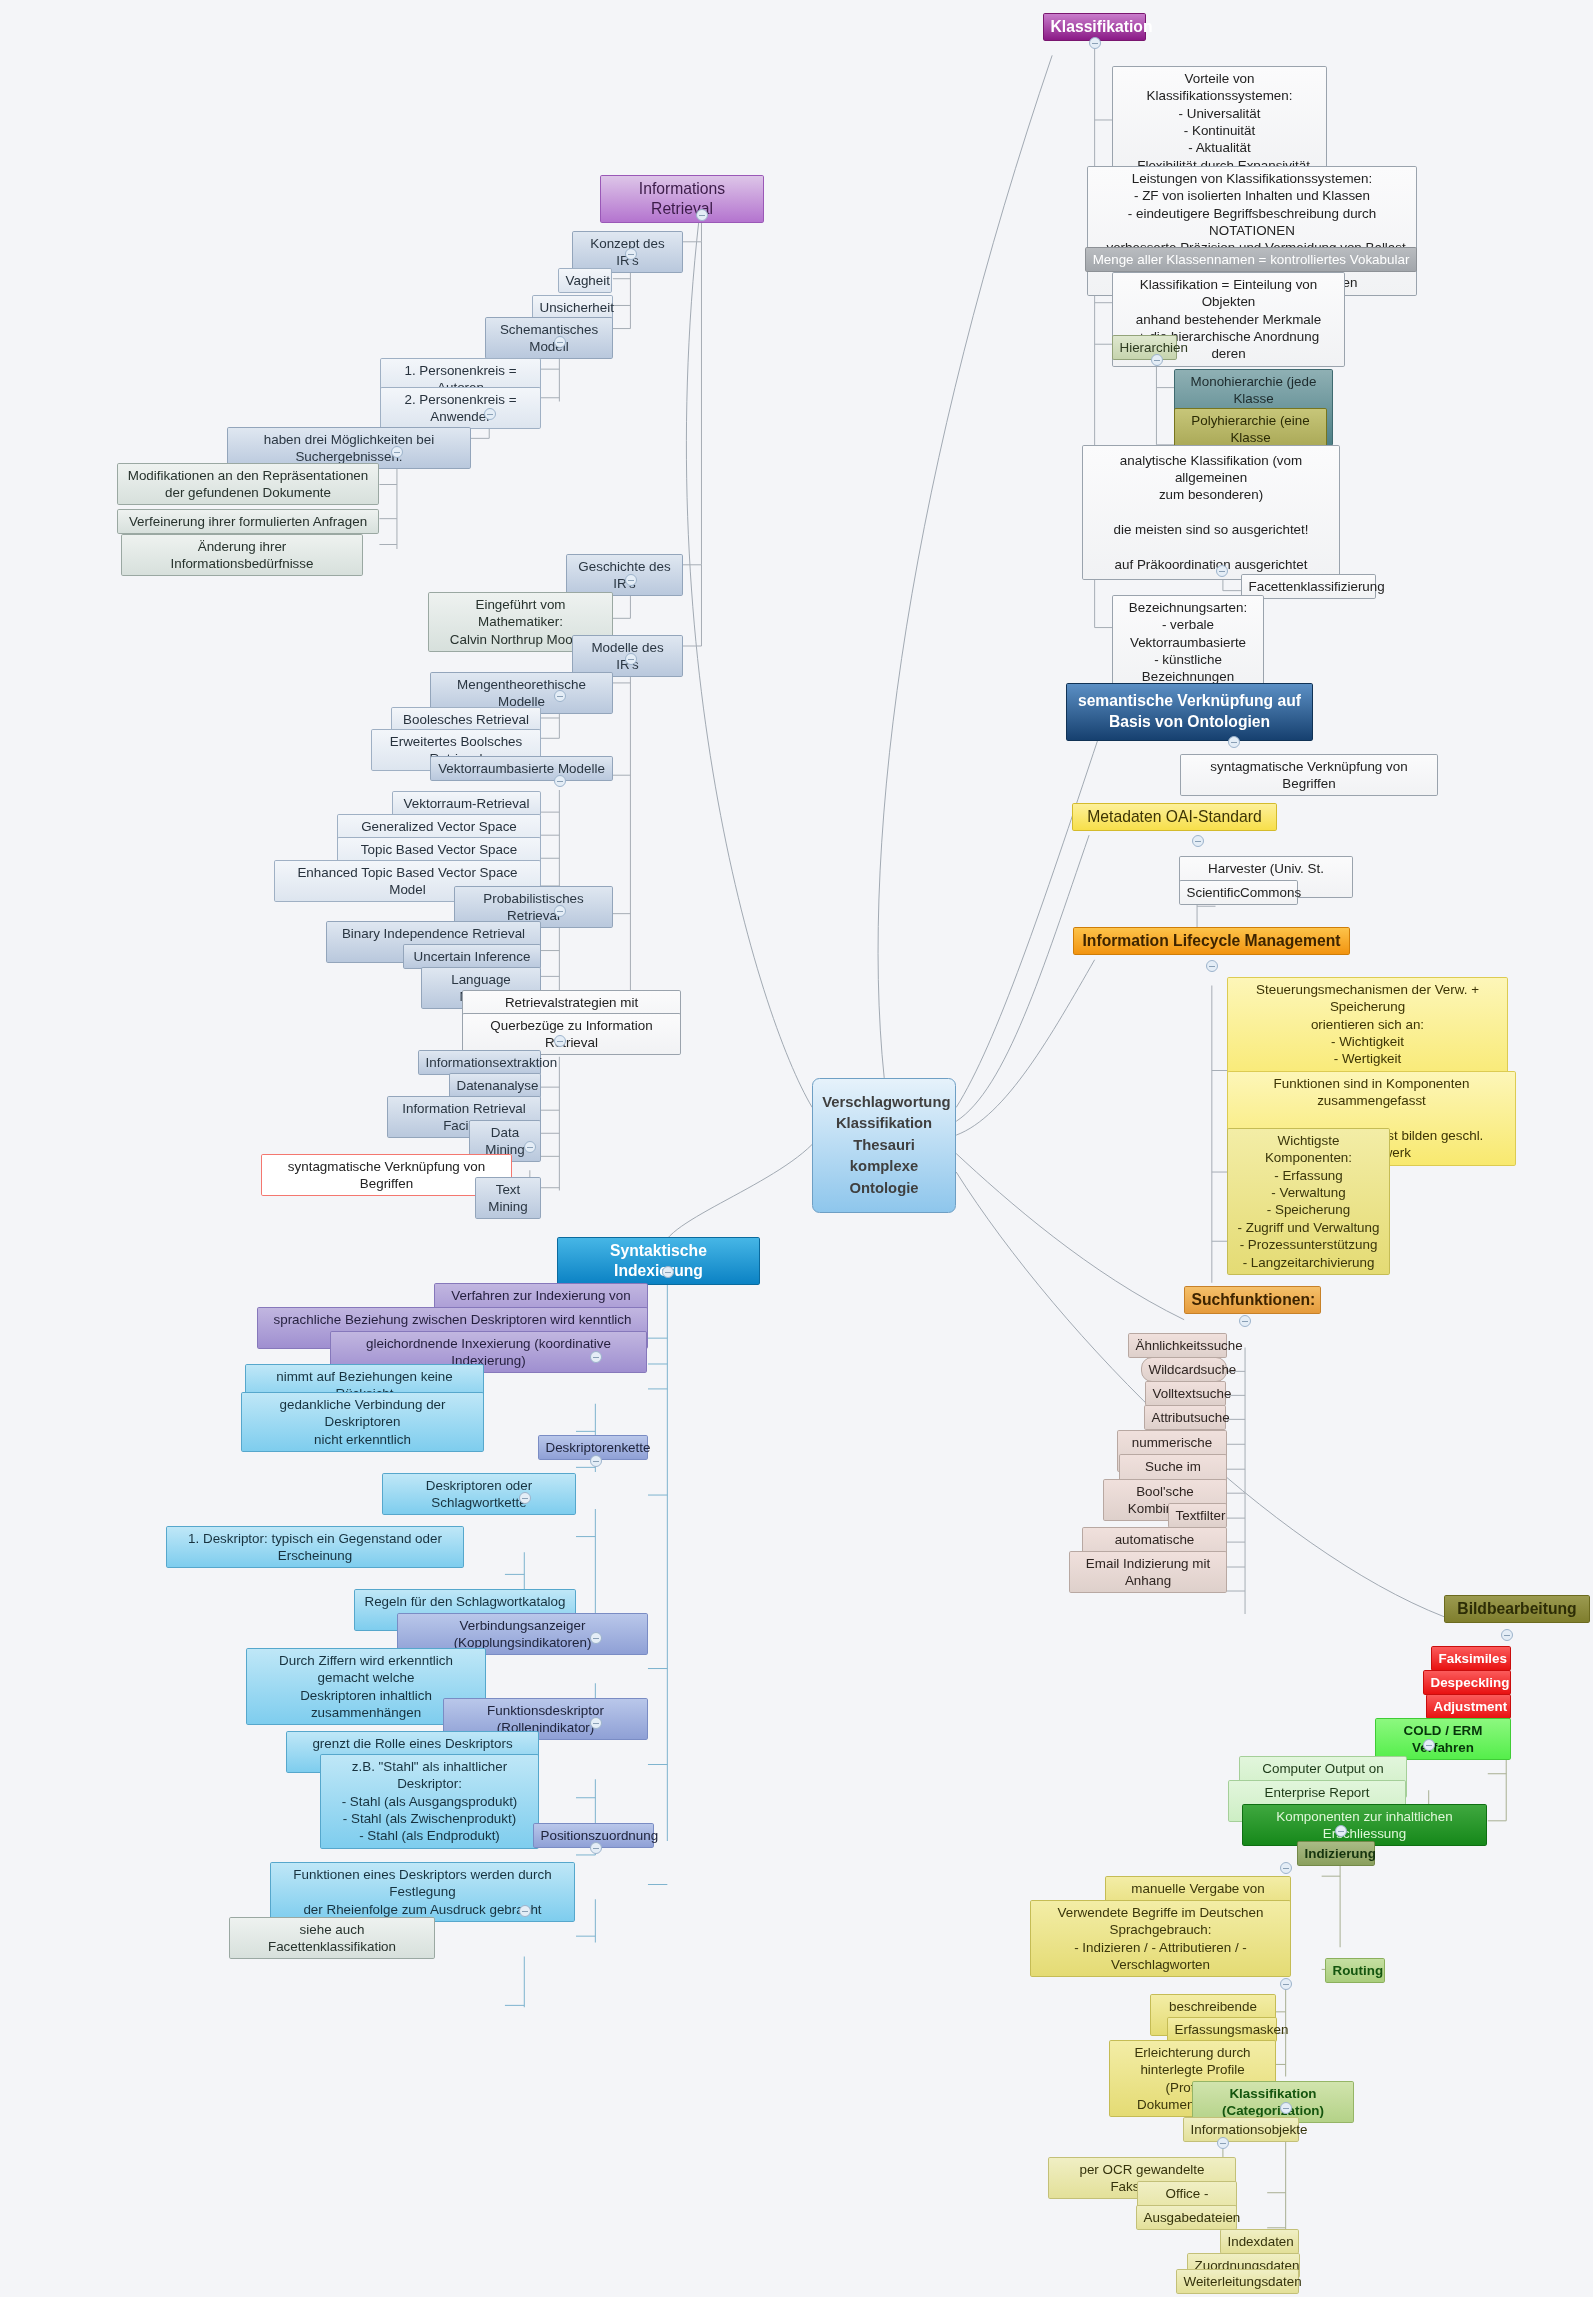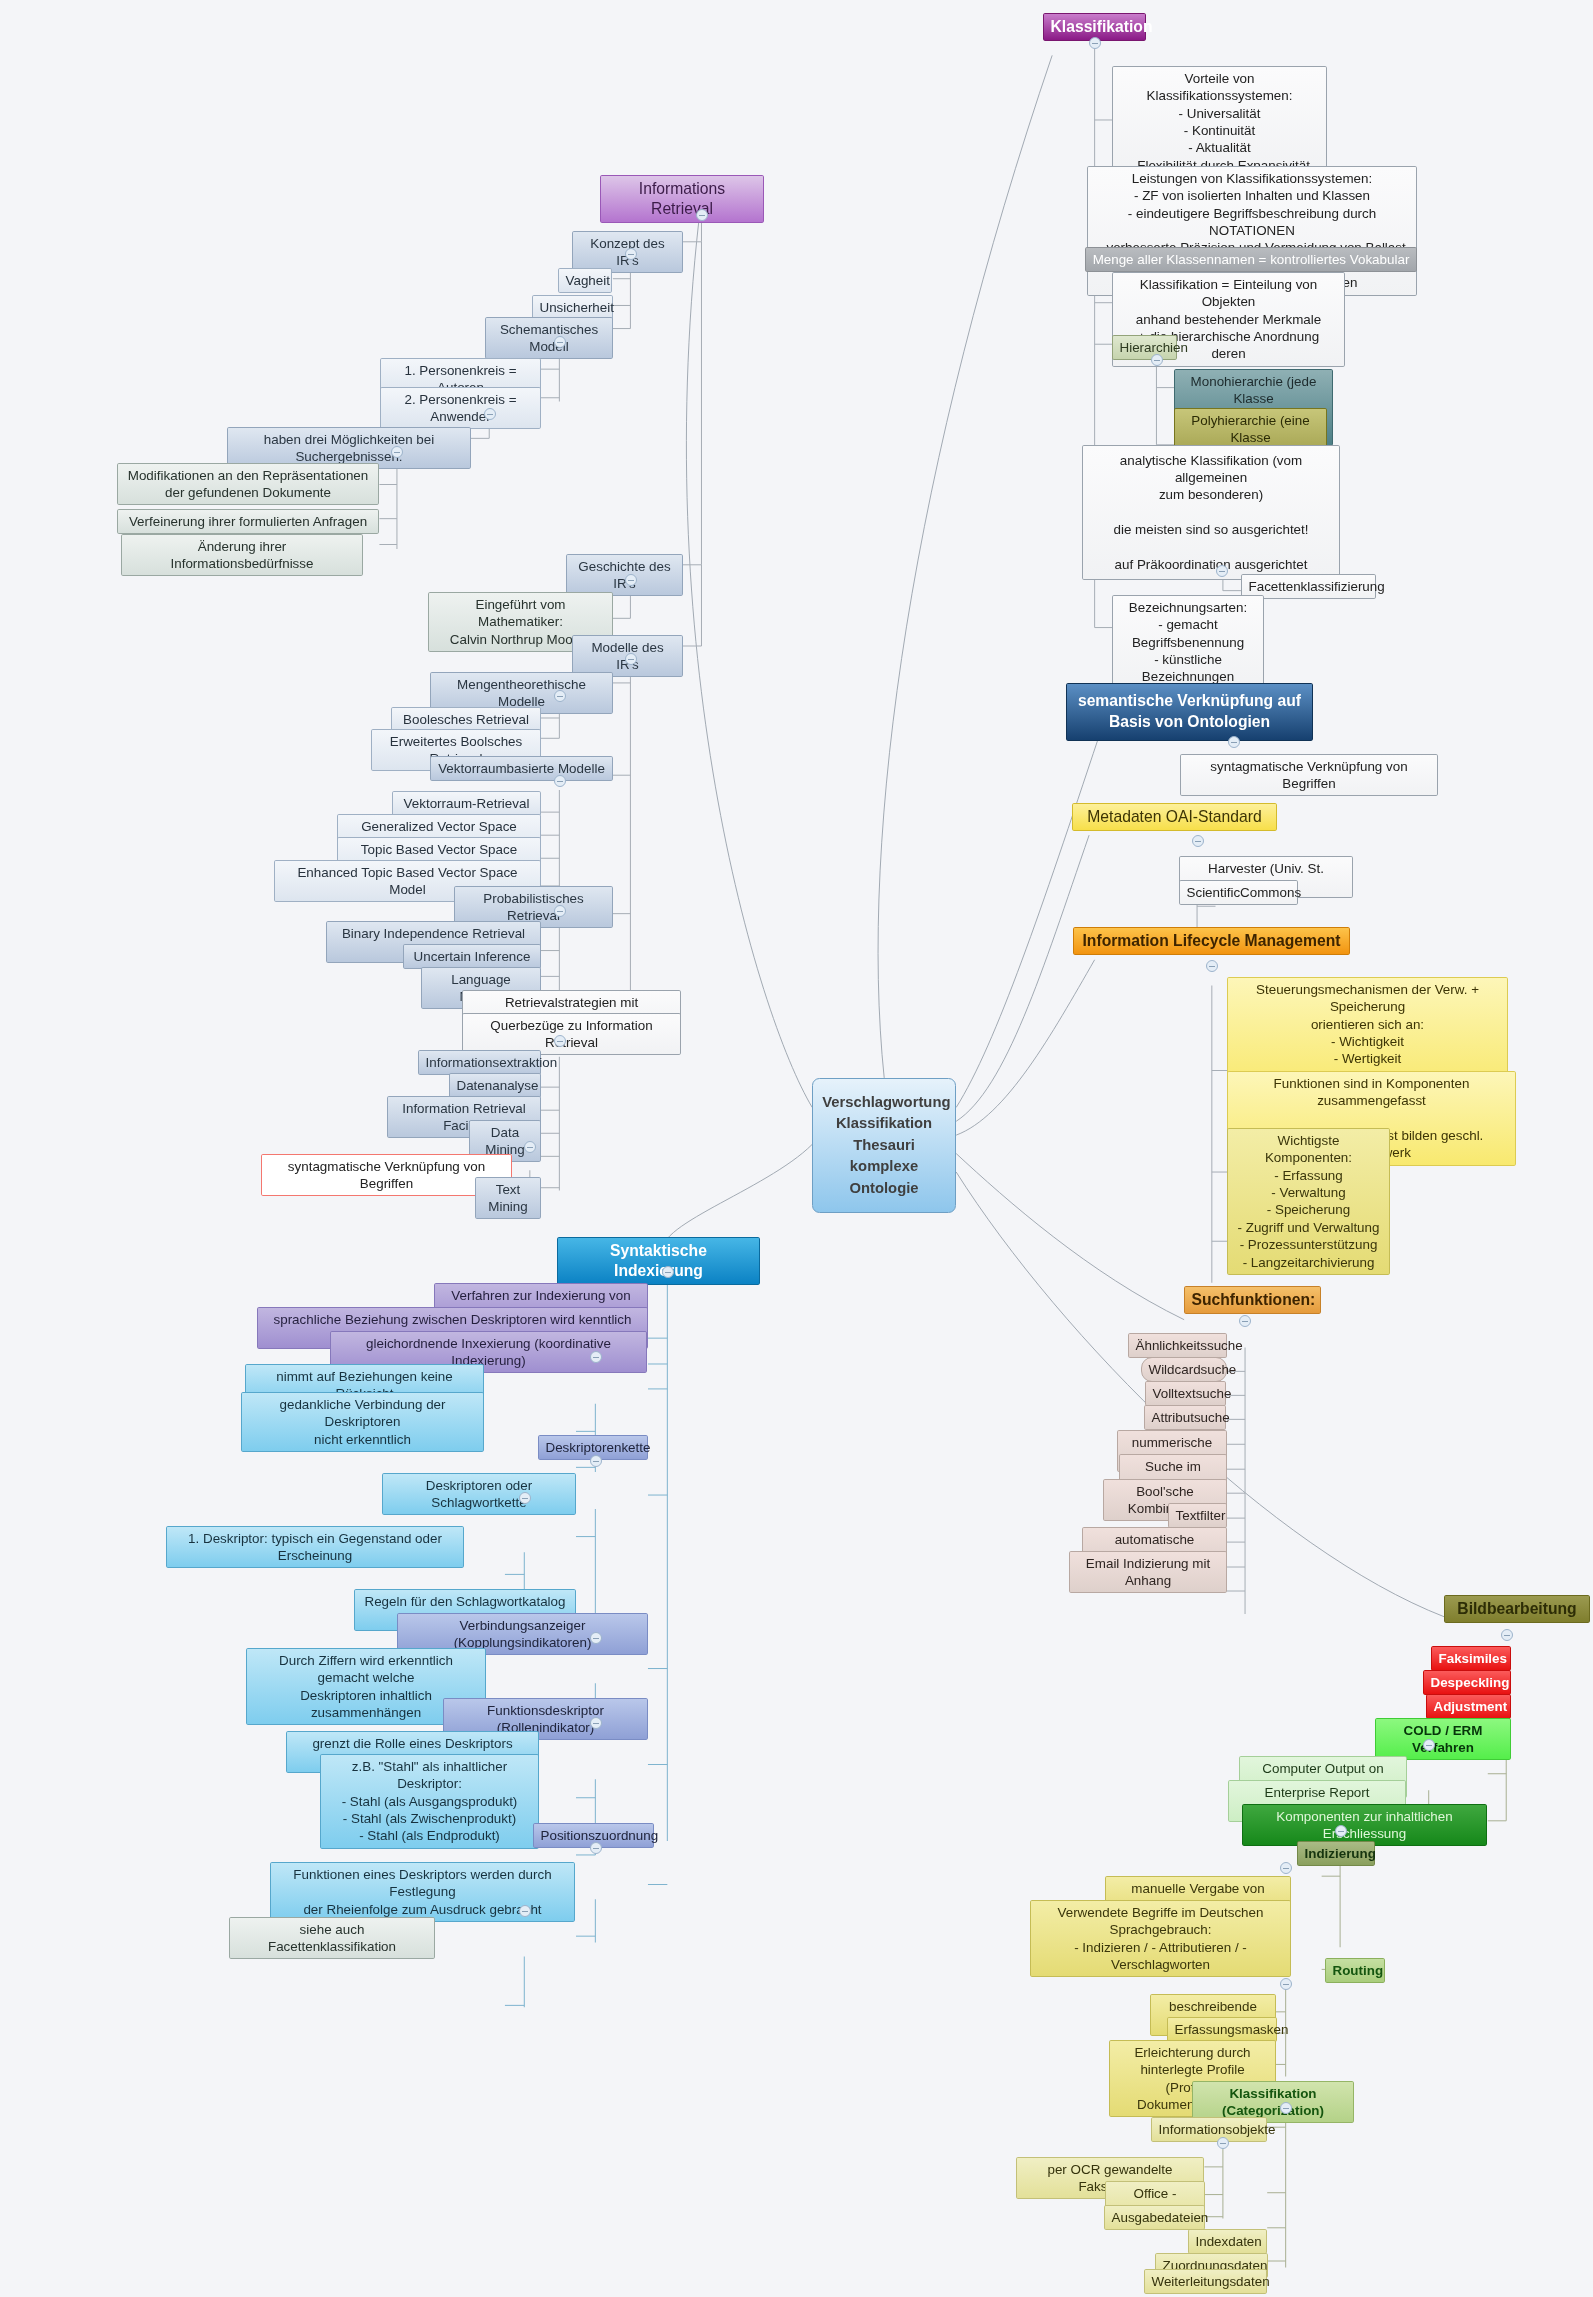--- a/index.html
+++ b/index.html
@@ -38,21 +38,21 @@
   .n-magenta{background:linear-gradient(to bottom,#c87ccb,#8a1a86);border-color:#79166f;color:#fff;font-weight:bold;}
   .n-darkblue{background:linear-gradient(to bottom,#5b8fc4,#16406f);border-color:#103255;color:#fff;font-weight:bold;}
   .n-cyan{background:linear-gradient(to bottom,#46b6e6,#0b82c4);border-color:#0a6a9e;color:#fff;font-weight:bold;}
   .n-lightcyan{background:linear-gradient(to bottom,#bfe7f7,#7ecdee);border-color:#56a7cc;color:#17323f;}
   .n-cyanviolet{background:linear-gradient(to bottom,#b9c7ea,#8fa0d6);border-color:#7a8cc4;color:#20253d;}
   .n-violetbar{background:linear-gradient(to bottom,#c1b6e0,#9f8fd0);border-color:#8678bb;color:#241f3d;}
   .n-steelgrad{background:linear-gradient(to bottom,#cfd9e8,#93a4c4);border-color:#7e90b0;color:#1e2736;}
   .n-yellow{background:linear-gradient(to bottom,#fdf09a,#f7df4a);border-color:#d4bb2c;color:#3c3405;}
   .n-yellowsoft{background:linear-gradient(to bottom,#fdf6b8,#f8e96f);border-color:#dccb52;color:#3c3405;}
   .n-khaki{background:linear-gradient(to bottom,#f3eda6,#e4db74);border-color:#c5bc55;color:#3a360b;}
-  .n-khakipale{background:linear-gradient(to bottom,#f0efc4,#e3e099);border-color:#c3c078;color:#35330c;}
+  .n-khakipale{background:linear-gradient(to bottom,#f0efc4,#e3e099);border-color:#c3c078;color:#35330c;margin-left:32px;}
   .n-orange{background:linear-gradient(to bottom,#fdc34a,#f29410);border-color:#cf7d08;color:#3d2400;font-weight:bold;}
   .n-orange2{background:linear-gradient(to bottom,#f5c06a,#e59b3c);border-color:#c78129;color:#3d2400;font-weight:bold;}
   .n-rose{background:linear-gradient(to bottom,#f0e0dc,#ded0cb);border-color:#b8a8a2;color:#2e2522;}
   .n-red{background:linear-gradient(to bottom,#fb5b5b,#e81111);border-color:#c90d0d;color:#fff;font-weight:bold;}
   .n-redoutline{background:#fff;border:1.8px solid #f4776f;color:#222;}
   .n-limegreen{background:linear-gradient(to bottom,#8cf87f,#55ee4b);border-color:#3fcc36;color:#07350b;font-weight:bold;}
   .n-palegreen{background:linear-gradient(to bottom,#e2f6dc,#cdeec4);border-color:#a5cf99;color:#1d3a18;}
   .n-darkgreen{background:linear-gradient(to bottom,#3fa83f,#16881a);border-color:#0f6f13;color:#dff7d8;}
   .n-olivebadge{background:linear-gradient(to bottom,#aabb86,#8aa05e);border-color:#74894a;color:#16350f;font-weight:bold;}
   .n-greenbadge{background:linear-gradient(to bottom,#c5dfa2,#a9cd7c);border-color:#8bb05c;color:#14550f;font-weight:bold;}
@@ -274,21 +274,21 @@
 hat mehrere Oberklassen)</div>
 <div class="node n-plain" style="left:1082px;top:445px;width:258px;padding-top:5.5px;padding-bottom:5.5px;">analytische Klassifikation (vom allgemeinen
 zum besonderen)
 
 die meisten sind so ausgerichtet!
 
 auf Präkoordination ausgerichtet</div>
 <span class="collapse" style="left:1216px;top:565px;"></span>
 <div class="node n-plain" style="left:1241px;top:574px;width:135px;">Facettenklassifizierung</div>
 <div class="node n-plain" style="left:1112px;top:595px;width:152px;">Bezeichnungsarten:
-- gemacht Begriffsbenennung
+- verbale Vektorraumbasierte
 - künstliche Bezeichnungen</div>
 
 <div class="node n-purple bigtitle" style="left:600px;top:175px;width:164px;">Informations Retrieval</div>
 <span class="collapse" style="left:696px;top:209px;"></span>
 <div class="node n-blue" style="left:572px;top:231px;width:111px;">Konzept des IR's</div>
 <span class="collapse" style="left:625px;top:248px;"></span>
 <div class="node n-bluelite" style="left:558px;top:268px;width:54px;">Vagheit</div>
 <div class="node n-bluelite" style="left:532px;top:295px;width:81px;">Unsicherheit</div>
 <div class="node n-blue" style="left:485px;top:317px;width:128px;">Schemantisches Modell</div>
 <span class="collapse" style="left:554px;top:336px;"></span>

